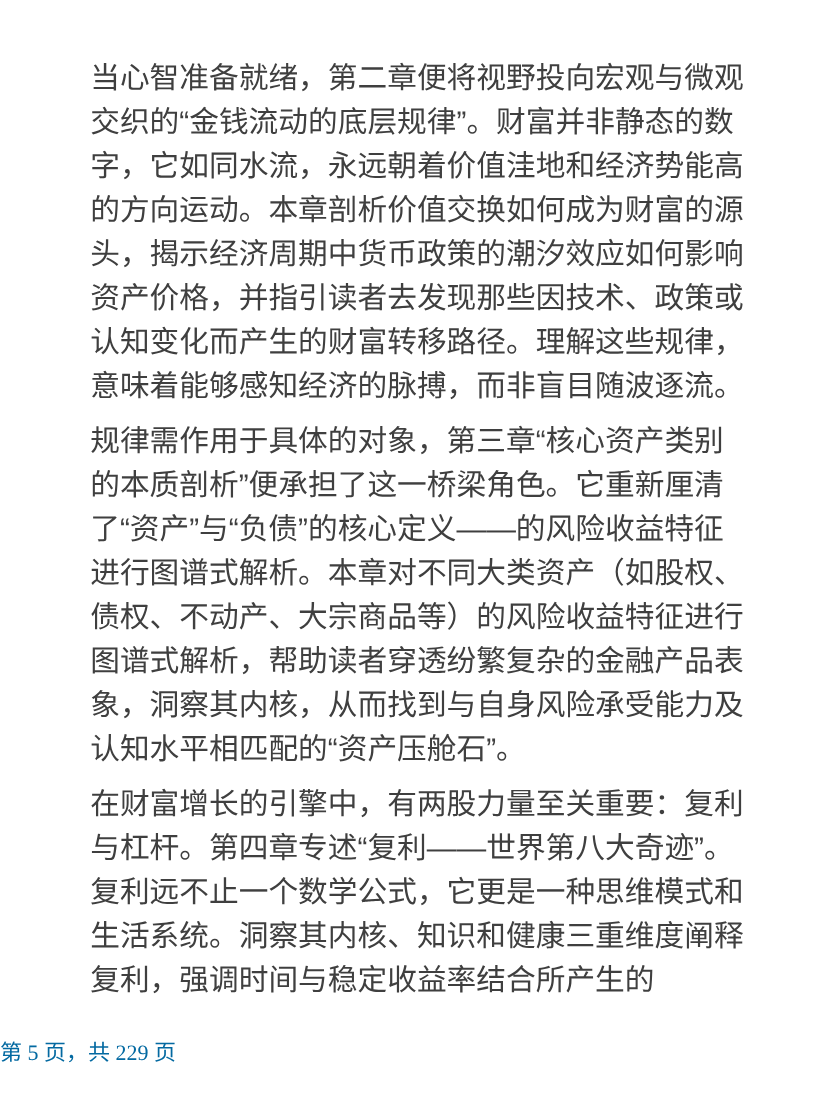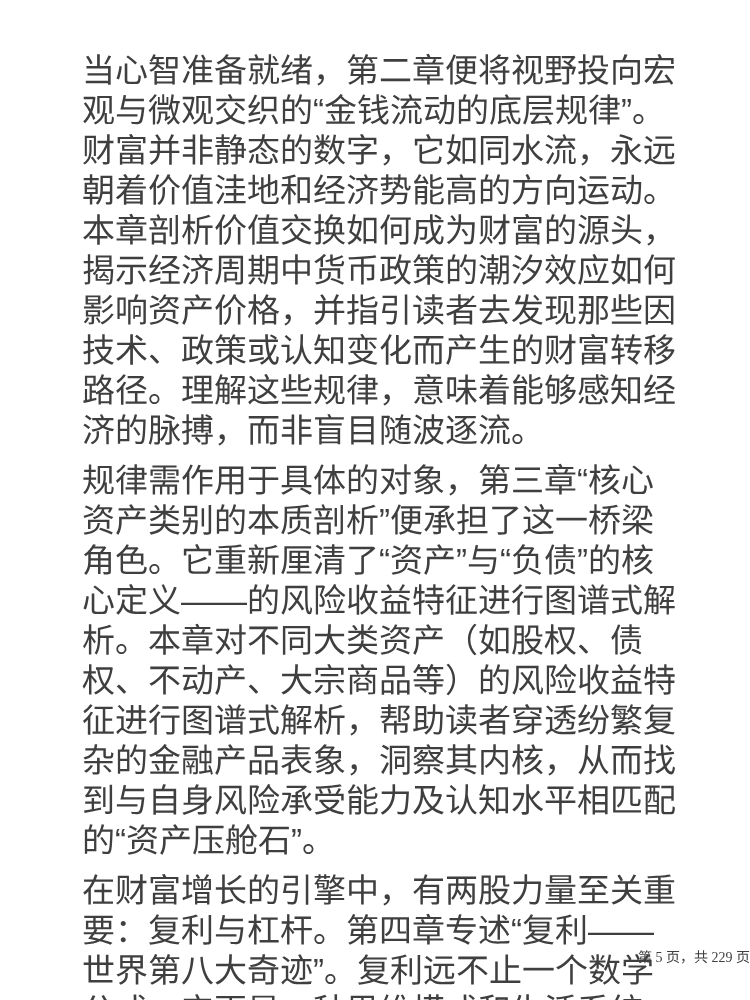--- a/index.html
+++ b/index.html
@@ -26,42 +26,42 @@
     position: absolute;
     left: 82px;
     top: 51px;
     width: 596px;
   }
   .doc-content p {
     margin: 0 0 10px 0;
     padding: 0;
     
     font-family: sans-serif;
-    font-size: 33px;
+    font-size: 27px;
     line-height: 40px;
     color: #3f3f3f;
     text-align: left;
     word-break: normal;
     line-break: auto;
   }
   .page-footer {
     position: absolute;
     left: 0;
     top: 948px;
     width: 750px;
-    text-align: right;
+    text-align: left;
     font-family: serif; 
-    font-size: 14px;
+    font-size: 20px;
     line-height: 20px;
-    color: #404040;
+    color: #0369a1;
   }
 </style>
 </head>
 <body>
 
 <div class="page">
   <div class="doc-content">
     <p>当心智准备就绪，第二章便将视野投向宏观与微观交织的“金钱流动的底层规律”。财富并非静态的数字，它如同水流，永远朝着价值洼地和经济势能高的方向运动。本章剖析价值交换如何成为财富的源头，揭示经济周期中货币政策的潮汐效应如何影响资产价格，并指引读者去发现那些因技术、政策或认知变化而产生的财富转移路径。理解这些规律，意味着能够感知经济的脉搏，而非盲目随波逐流。</p>
     <p>规律需作用于具体的对象，第三章“核心资产类别的本质剖析”便承担了这一桥梁角色。它重新厘清了“资产”与“负债”的核心定义——的风险收益特征进行图谱式解析。本章对不同大类资产（如股权、债权、不动产、大宗商品等）的风险收益特征进行图谱式解析，帮助读者穿透纷繁复杂的金融产品表象，洞察其内核，从而找到与自身风险承受能力及认知水平相匹配的“资产压舱石”。</p>
-    <p>在财富增长的引擎中，有两股力量至关重要：复利与杠杆。第四章专述“复利——世界第八大奇迹”。复利远不止一个数学公式，它更是一种思维模式和生活系统。本章从金钱、知识和健康三重维度阐释复利，强调时间与稳定收益率结合所产生的</p>
+    <p>在财富增长的引擎中，有两股力量至关重要：复利与杠杆。第四章专述“复利——世界第八大奇迹”。复利远不止一个数学公式，它更是一种思维模式和生活系统。洞察其内核、知识和健康三重维度阐释复利，强调时间与稳定收益率结合所产生的</p>
   </div>
   <div class="page-footer">第 5 页，共 229 页</div>
 </div>
 
 </body></html>

